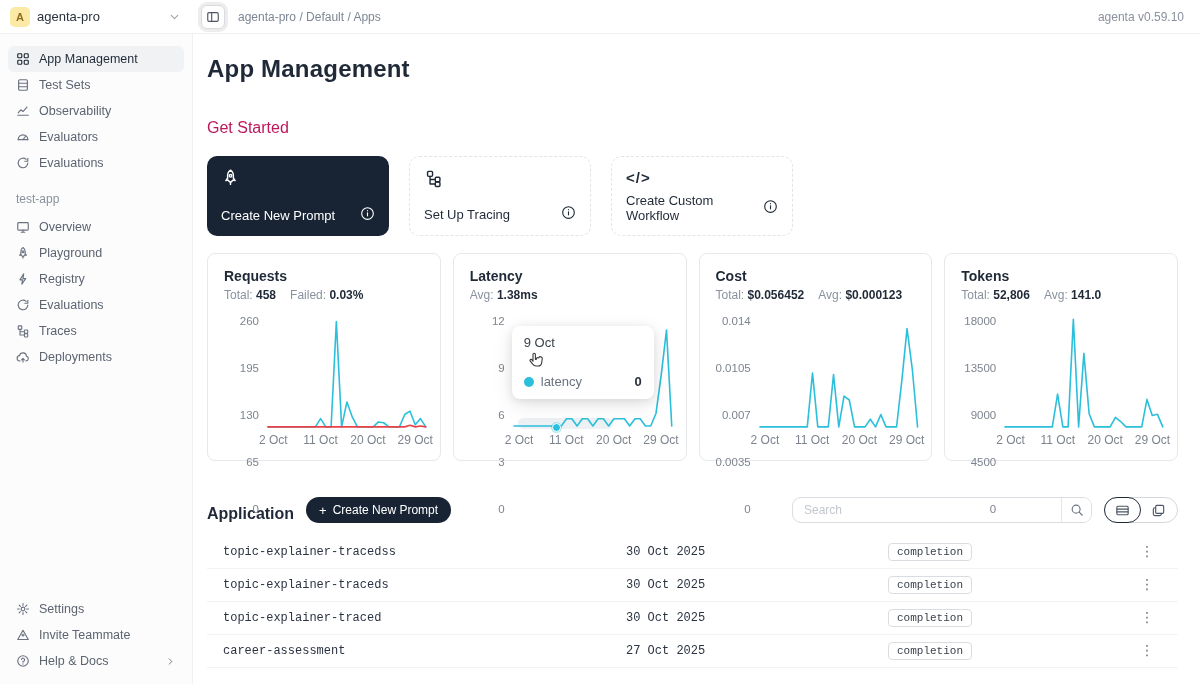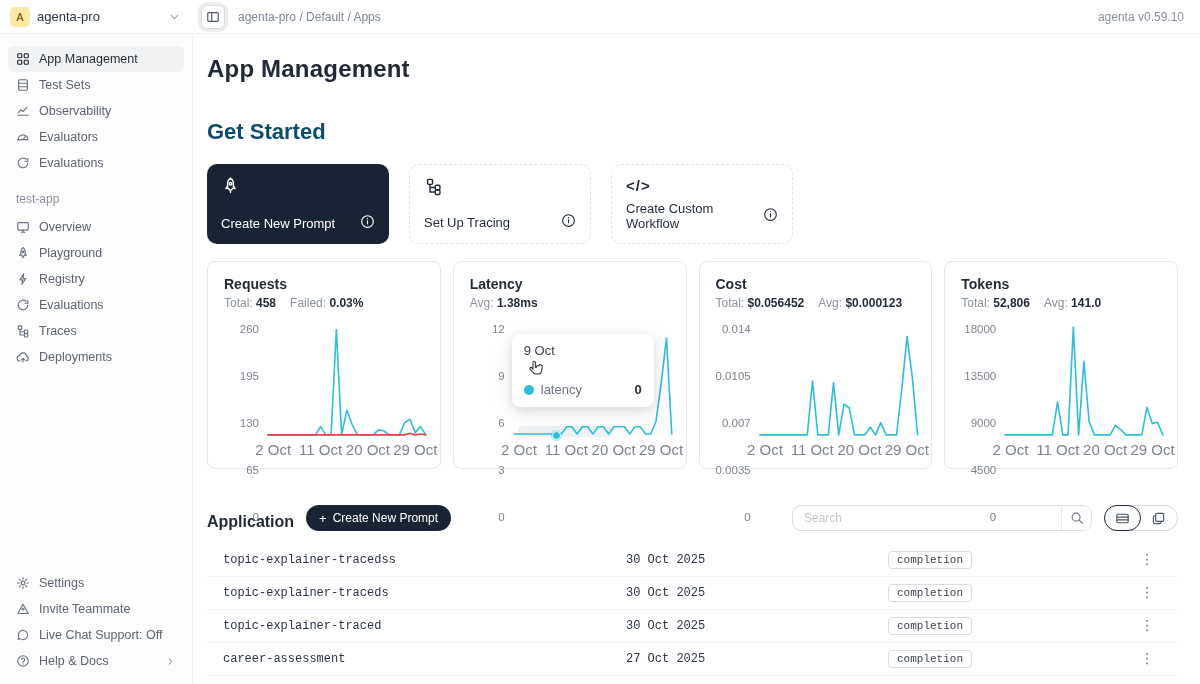--- a/index.html
+++ b/index.html
@@ -17,38 +17,38 @@
   .sidebar{flex:0 0 193px;border-right:1px solid #eef0f2;background:#fcfcfd;padding:12px 8px 10px;display:flex;flex-direction:column;}
   .side-item{display:flex;align-items:center;gap:9px;height:26px;padding:0 8px;border-radius:6px;font-size:12.5px;color:#5c6470;cursor:pointer;white-space:nowrap;}
   .side-item .ic{flex:0 0 auto;color:#6b7280;}
   .side-item.active{background:#f0f2f4;color:#1f2937;font-weight:500;}
   .side-item.active .ic{color:#1f2937;}
   .side-section-label{font-size:12px;color:#8a919c;margin:16px 0 8px 8px;}
   .side-chevron{margin-left:auto;color:#8a919c;display:flex;}
   .side-footer{margin-top:auto;}
   main{flex:1;padding:21px 22px 0 14px;overflow:hidden;}
   .page-title{font-size:24px;font-weight:600;color:#1f2937;letter-spacing:.2px;}
-  .gs-title{font-size:22px;font-weight:700;color:#0c4a6e;margin-top:36px;}
+  .gs-title{font-size:16px;font-weight:400;color:#be185d;margin-top:36px;}
   .gs-row{display:flex;gap:20px;margin-top:19px;}
   .gs-card{width:182px;height:80px;border-radius:10px;padding:12px 14px;display:flex;flex-direction:column;justify-content:space-between;cursor:pointer;background:#fff;}
   .gs-card.dark{background:#182434;color:#fff;}
   .gs-card.light{border:1px dashed #e2e4e8;color:#1f2937;}
   .gs-bottom{display:flex;align-items:center;justify-content:space-between;font-size:13px;font-weight:500;}
   .code-glyph{font-size:15px;font-weight:600;letter-spacing:1px;}
   .charts-row{display:flex;gap:12px;margin-top:17px;}
   .chart-card{position:relative;flex:1;height:208px;border:1px solid #e6e8ec;border-radius:8px;background:#fff;padding:14px 14px 8px 16px;}
   .cc-title{font-size:14px;font-weight:600;color:#1f2937;}
   .cc-stats{margin-top:4px;font-size:12px;color:#8a929e;display:flex;gap:14px;}
   .cc-stats b{color:#1f2937;font-weight:600;}
   .cc-plot{display:flex;margin-top:14px;}
   .cc-yticks{display:flex;flex-direction:column;justify-content:space-between;align-items:flex-end;height:112px;padding-right:9px;font-size:11.5px;color:#7d848f;min-width:44px;line-height:11px;gap:36px;}
   .cc-plotwrap{position:relative;flex:1;height:112px;cursor:crosshair;}
   .cc-svg{position:absolute;inset:0;width:100%;height:100%;overflow:visible;}
   .cc-xticks{position:absolute;top:117px;left:0;right:0;height:16px;}
-  .cc-xticks span{position:absolute;transform:translateX(-50%);font-size:15px;color:#7d848f;white-space:nowrap;}
+  .cc-xticks span{position:absolute;transform:translateX(-50%);font-size:12px;color:#7d848f;white-space:nowrap;}
   .dot-marker{position:absolute;bottom:-4px;width:9px;height:9px;margin-left:-4px;border-radius:50%;background:#2cbfdb;border:1.5px solid #fff;box-shadow:0 0 0 1px rgba(44,191,219,.35);}
   .axis-band{position:absolute;left:3%;bottom:-1px;width:60%;height:11px;background:#e9edf0;border-radius:6px;opacity:.8;}
   .chart-tooltip{position:absolute;left:58px;top:72px;width:142px;background:#fff;border-radius:8px;box-shadow:0 2px 10px rgba(0,0,0,.10),0 6px 22px rgba(0,0,0,.09);padding:9px 12px 10px;z-index:4;}
   .tip-date{font-size:13px;color:#3b424c;font-weight:500;}
   .hand{position:absolute;left:14px;top:25px;}
   .tip-row{display:flex;align-items:center;gap:7px;margin-top:24px;font-size:13px;color:#6b7280;}
   .tip-dot{width:10px;height:10px;border-radius:50%;background:#2cbfdb;flex:0 0 auto;}
   .tip-val{margin-left:auto;color:#2b323c;font-weight:600;}
   .app-section{margin-top:36px;}
   .app-header{display:flex;align-items:flex-end;}
@@ -194,26 +194,20 @@
         </div>
         <div class="side-item">
           <svg class="ic" width="14" height="14" viewBox="0 0 16 16" fill="none" stroke="currentColor" stroke-width="1.3" stroke-linecap="round" stroke-linejoin="round">
             <path d="M8 2.6L14 13.2H2z"></path>
             <path d="M8 6.8v2.6M6.7 8.1h2.6"></path>
           </svg>
           <span class="side-label">Invite Teammate</span>
         </div>
         <div class="side-item">
           <svg class="ic" width="14" height="14" viewBox="0 0 16 16" fill="none" stroke="currentColor" stroke-width="1.3" stroke-linecap="round" stroke-linejoin="round">
-            <path d="M2.7 8a5.3 5.3 0 1 1 2 4.1L2.5 13l.6-2.5A5.3 5.3 0 0 1 2.7 8z"></path>
-          </svg>
-          <span class="side-label">Live Chat Support: Off</span>
-        </div>
-        <div class="side-item">
-          <svg class="ic" width="14" height="14" viewBox="0 0 16 16" fill="none" stroke="currentColor" stroke-width="1.3" stroke-linecap="round" stroke-linejoin="round">
             <circle cx="8" cy="8" r="6"></circle>
             <path d="M6.3 6.1A1.8 1.8 0 1 1 8 8.4v1"></path>
             <path d="M8 11.2v.3"></path>
           </svg>
           <span class="side-label">Help &amp; Docs</span>
           <span class="side-chevron">
             <svg class="ic" width="11" height="11" viewBox="0 0 16 16" fill="none" stroke="currentColor" stroke-width="1.3" stroke-linecap="round" stroke-linejoin="round">
               <path d="M6 4l4 4-4 4"></path>
             </svg>
           </span>

